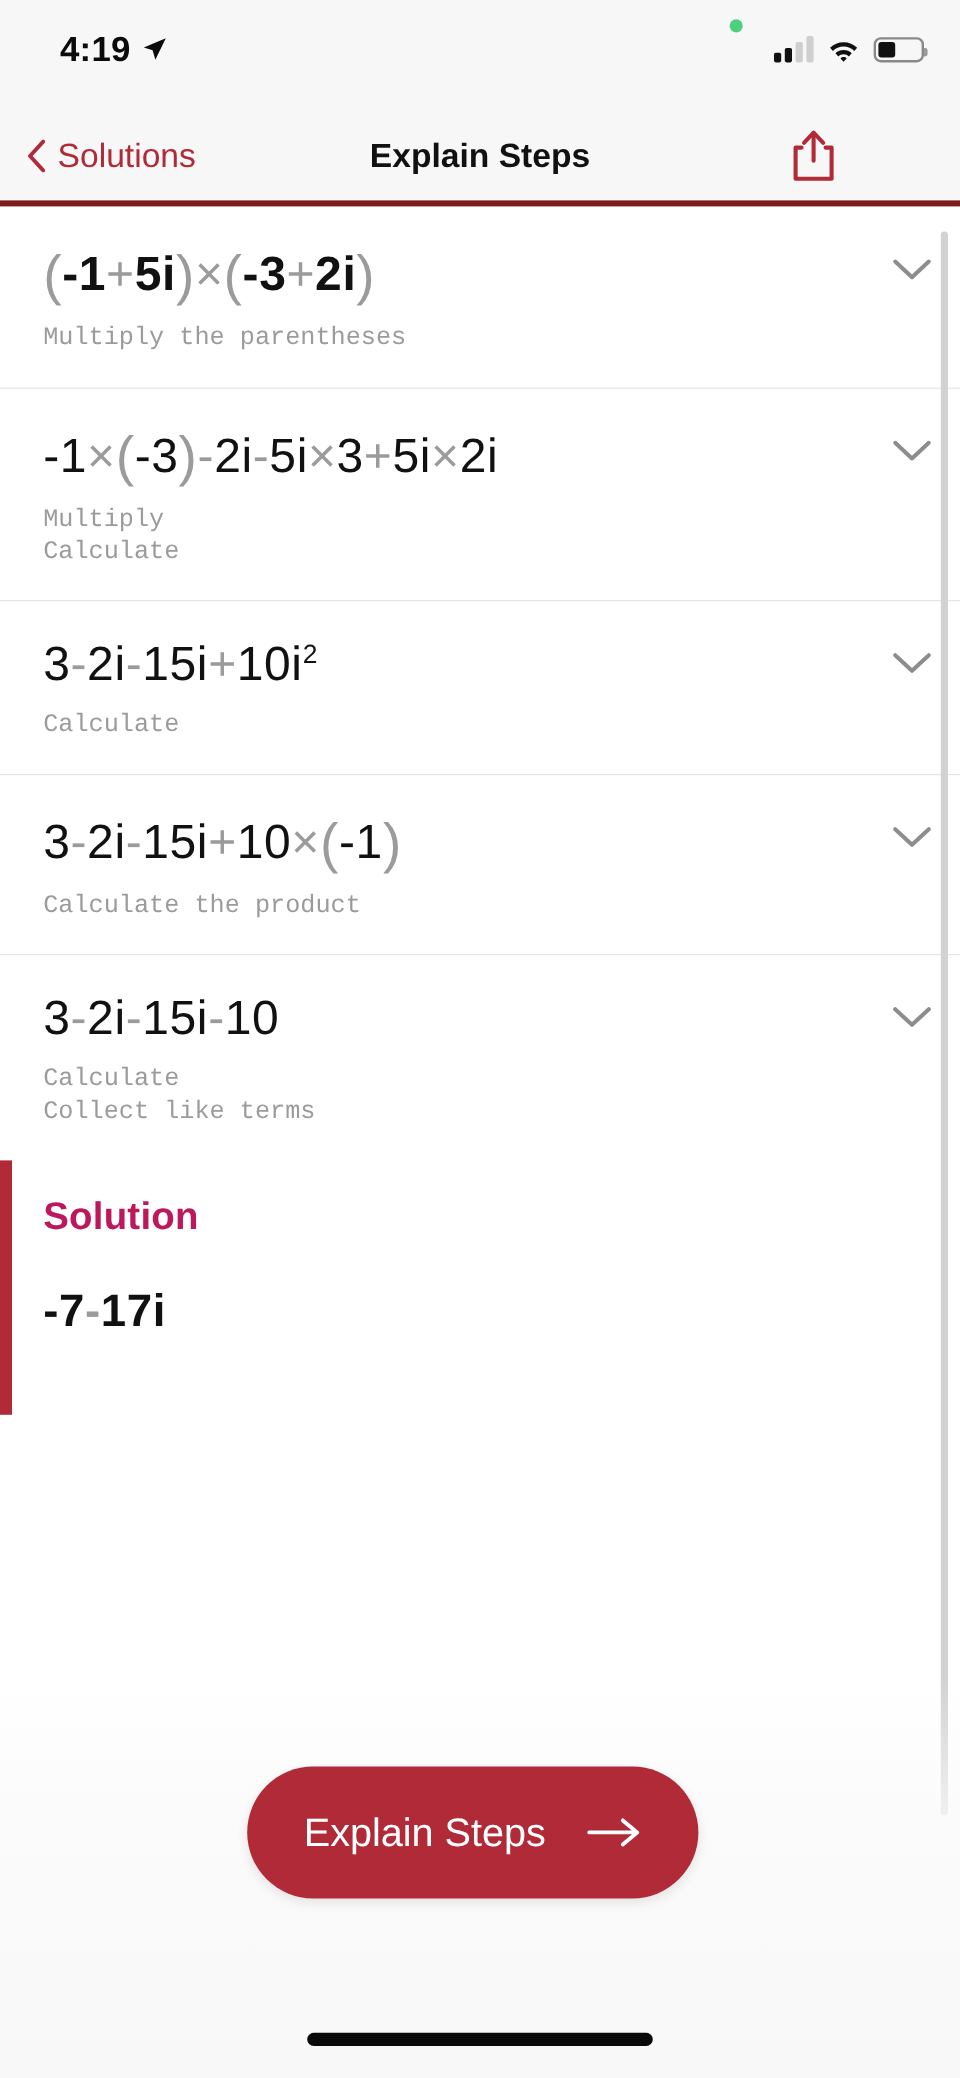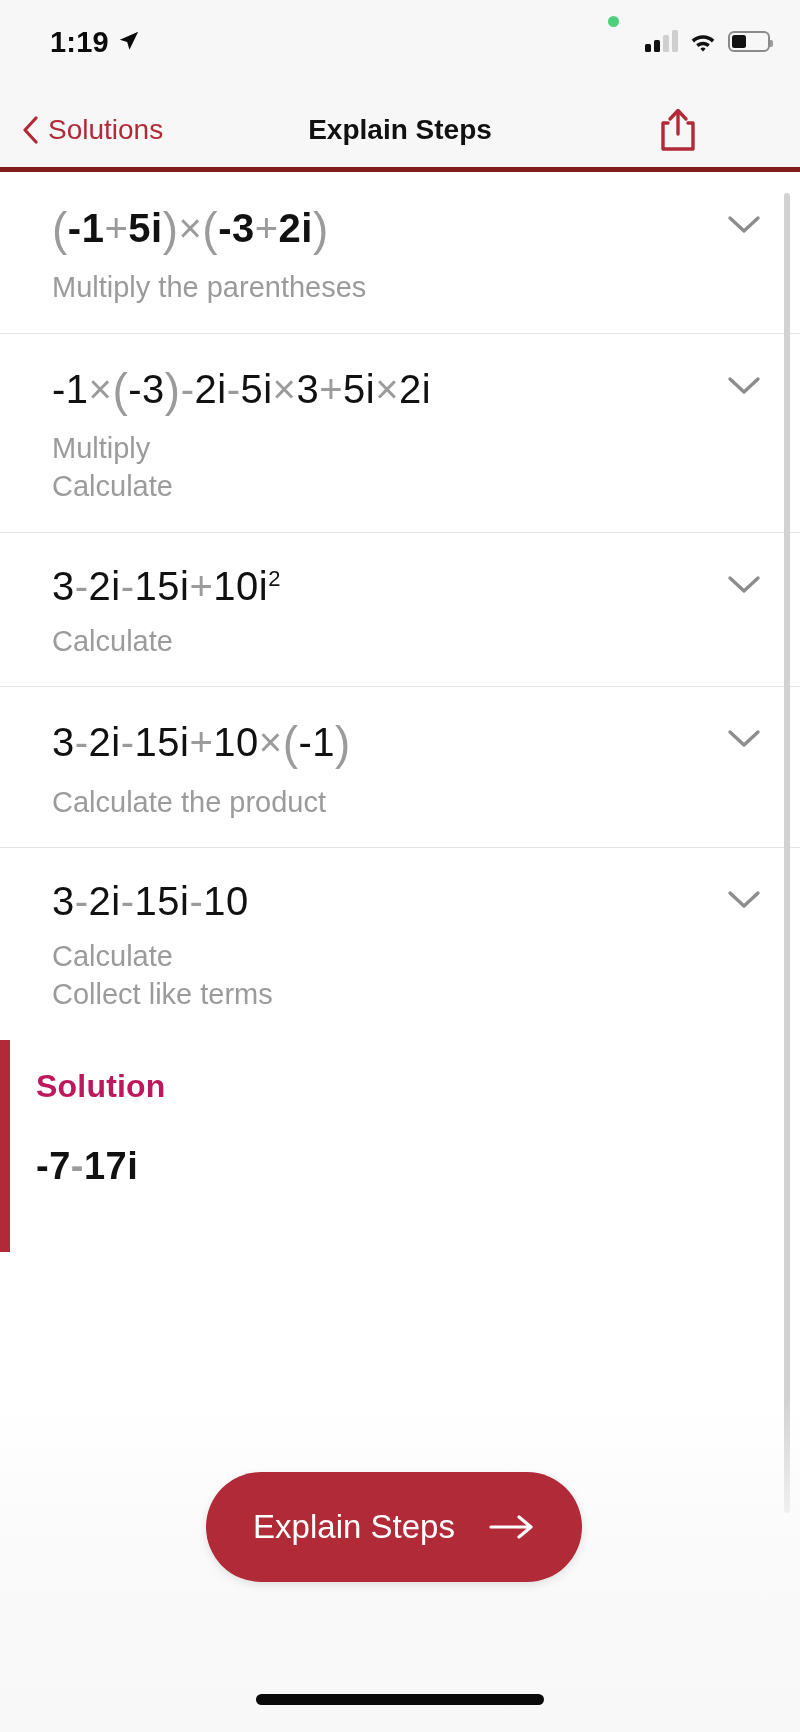--- a/index.html
+++ b/index.html
@@ -64,35 +64,35 @@
     position:absolute; right:92px; top:0; height:84px; width:60px;
     display:flex; align-items:center; justify-content:center; cursor:pointer;
   }
 
   
   .content {
     position:absolute; top:173px; left:0; width:800px; height:1380px;
     background:#ffffff; overflow:hidden;
   }
   .step {
-    position:relative; padding:0 52px; border-bottom:1px solid #e4e4e4;
+    position:relative; padding:0 36px; border-bottom:1px solid #e4e4e4;
   }
   .step:last-of-type { border-bottom:none; }
   .step-row { position:relative; }
   .expr {
     font-size:40px; color:#111; line-height:1.05; padding-top:32px;
     letter-spacing:0.5px; white-space:nowrap;
   }
   .expr.bold { font-weight:700; }
   .expr .op { color:#9b9b9b; font-weight:400; }
   .expr .par { color:#9b9b9b; font-weight:400; font-size:46px; vertical-align:-3px; }
   .expr sup { font-size:0.55em; vertical-align:super; line-height:0; }
   .hints { padding-top:16px; padding-bottom:26px; }
   .hint {
-    font-size:29px; color:#9b9b9b; line-height:1.3;
+    font-size:21px; color:#9b9b9b; line-height:1.3;font-family:Liberation Mono, monospace;
   }
   .chev-down {
     position:absolute; right:-14px; top:40px; width:36px; height:22px; cursor:pointer;
   }
 
   
   .solution-wrap { position:relative; padding:0 36px; }
   .sol-bar {
     position:absolute; left:0; top:0; width:10px; height:212px; background:#b02a37;
   }
@@ -133,21 +133,21 @@
     border-radius:3px; background:#d2d2d2;
   }
 </style>
 </head>
 <body>
 
 <div id="screen">
 
   <div class="statusbar">
     <div class="rec-dot"></div>
-    <div class="status-time">1:19</div>
+    <div class="status-time">4:19</div>
     <svg class="loc-arrow" viewBox="0 0 24 24">
       <path d="M22 2 L2 10.5 L10 13 L12.5 21.5 Z" fill="#0b0b0b"></path>
     </svg>
     <div class="status-right">
       <div class="sig">
         <span class="b1 on"></span>
           <span class="b2 on"></span>
           <span class="b3"></span>
           <span class="b4"></span>
       </div>

